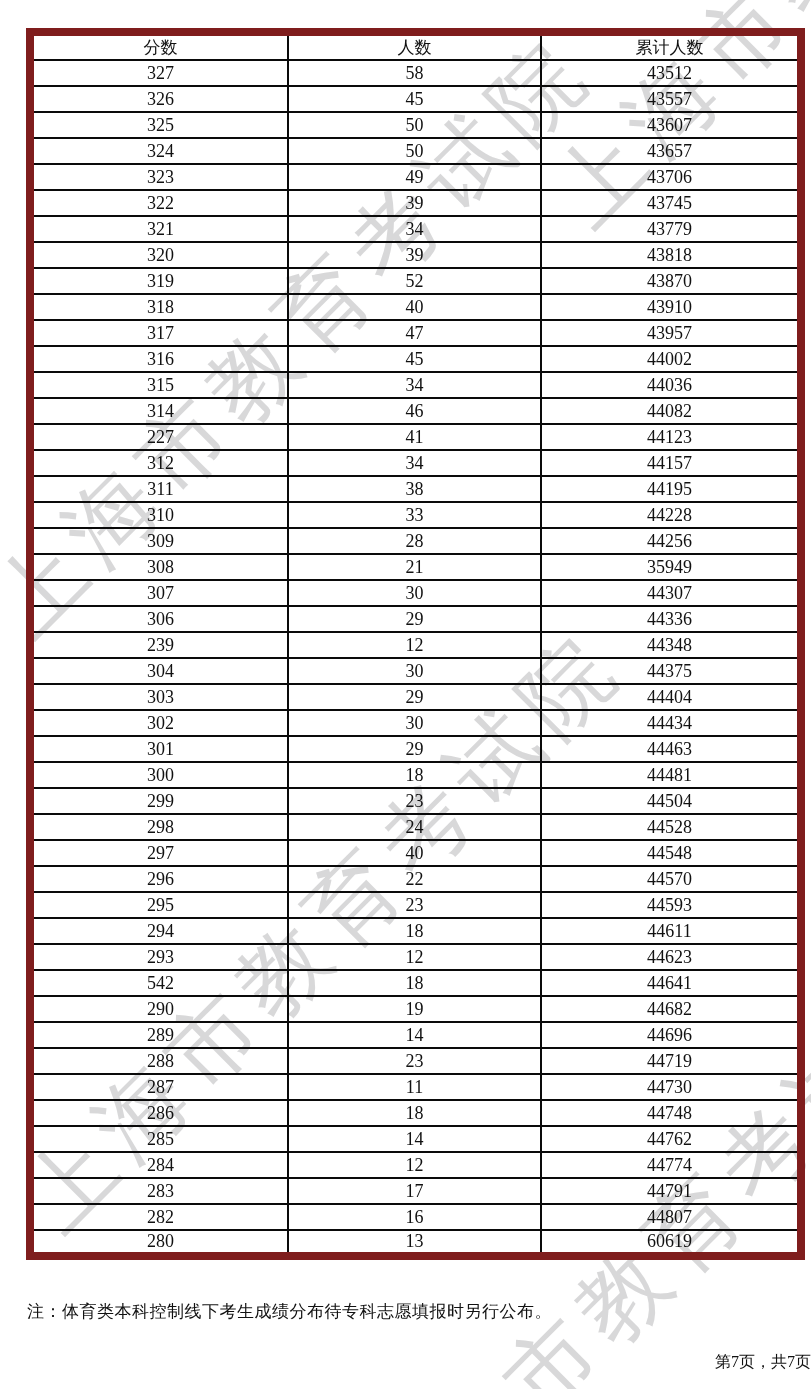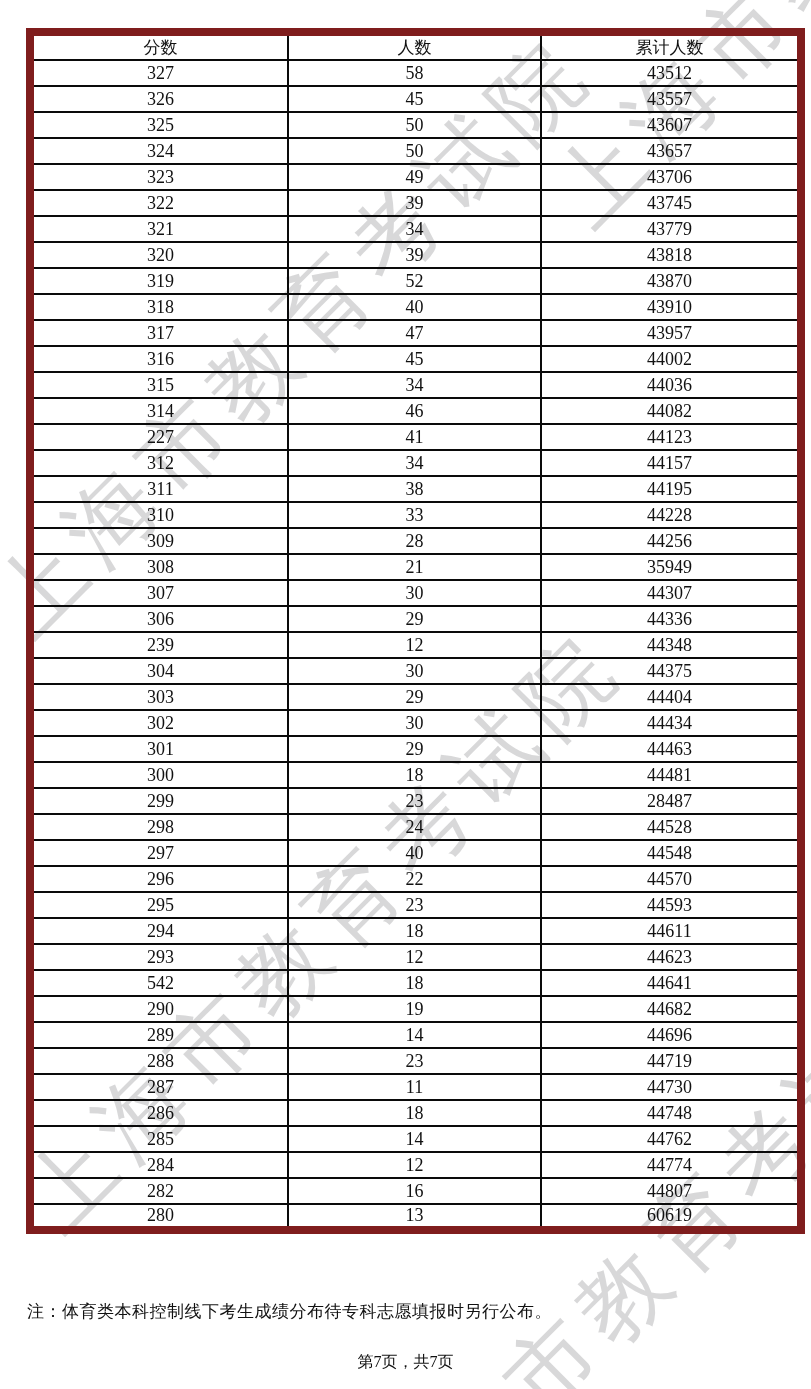--- a/index.html
+++ b/index.html
@@ -75,21 +75,21 @@
     z-index: 1;
     font-size: 17px;
     letter-spacing: 0.5px;
   }
   .page-footer {
     position: absolute;
     left: 0;
     width: 100%;
     top: 1352px;
     z-index: 1;
-    text-align: center;
+    text-align: right;
     font-size: 16px;
   }
 </style>
 </head>
 <body>
 
 <div class="page">
 
   <div class="watermark-layer">
     <div class="watermark-line" style="left: 10px;  top: 560px;">上海市教育考试院</div>
@@ -248,21 +248,21 @@
           <td>44463</td>
         </tr>
         <tr>
           <td>300</td>
           <td>18</td>
           <td>44481</td>
         </tr>
         <tr>
           <td>299</td>
           <td>23</td>
-          <td>28487</td>
+          <td>44504</td>
         </tr>
         <tr>
           <td>298</td>
           <td>24</td>
           <td>44528</td>
         </tr>
         <tr>
           <td>297</td>
           <td>40</td>
           <td>44548</td>
@@ -321,20 +321,25 @@
           <td>285</td>
           <td>14</td>
           <td>44762</td>
         </tr>
         <tr>
           <td>284</td>
           <td>12</td>
           <td>44774</td>
         </tr>
         <tr>
+          <td>283</td>
+          <td>17</td>
+          <td>44791</td>
+        </tr>
+        <tr>
           <td>282</td>
           <td>16</td>
           <td>44807</td>
         </tr>
         <tr>
           <td>280</td>
           <td>13</td>
           <td>60619</td>
         </tr>
       </tbody>

